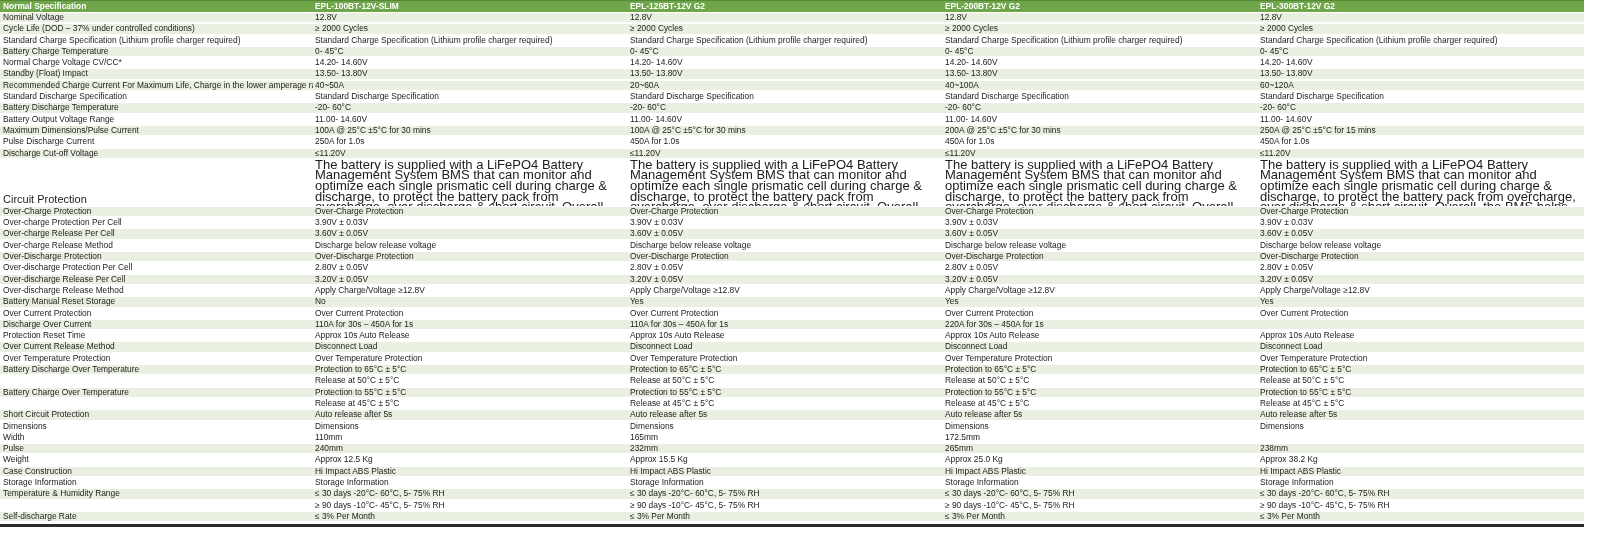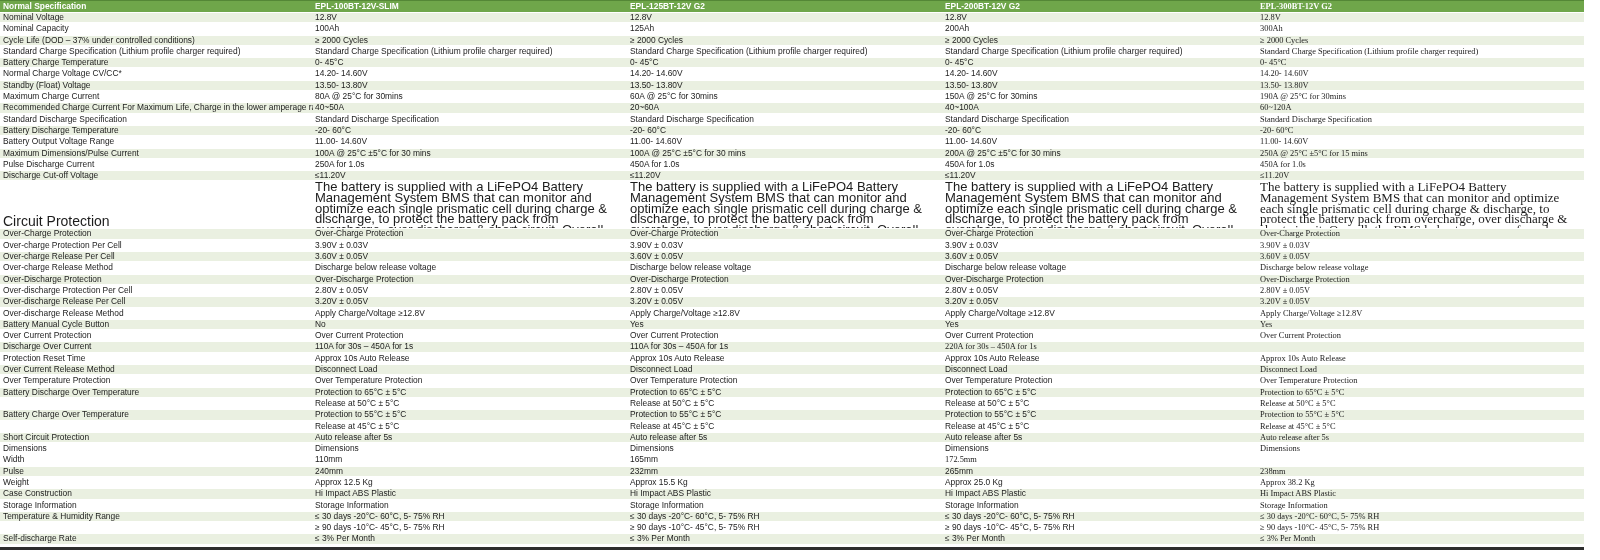--- a/index.html
+++ b/index.html
@@ -17,26 +17,26 @@
   .row.shade {
     background:var(--band-bg,#EAF0E1);
     box-shadow: inset 0 1px 0 #ffffff, inset 0 -1px 0 #ffffff;
     align-items: center;
   }
   .cell {
     flex:0 0 315px; padding-left:2px; box-sizing:border-box;
     overflow:hidden; white-space:nowrap;
   }
   .cell.label { flex:0 0 313px; padding-left:3px; }
-  .thead .cell:last-child, .row .cell:last-child { flex:1 1 auto;font-family:Liberation Serif, serif; }
+  .thead .cell:last-child, .row .cell:last-child { flex:1 1 auto; }
   .row.tall { height:47px; line-height:10.6px; }
   .row.tall .cell { white-space:normal; font-size:13px; padding-right:8px; padding-top:1px; overflow:hidden; }
   .row.tall .cell.label {
     display:flex; align-items:flex-end; padding-bottom:1px;
-    white-space:nowrap; font-size:14px; line-height:11px;
+    white-space:nowrap; font-size:11px; line-height:11px;
   }
   .filler { height:2px; background:#ffffff; }
   .bottom-strip { height:3px; background:var(--edge-dark,#2d2d2d); }
 </style>
 </head>
 <body>
 
 <div class="sheet">
   <div class="thead" id="thead">
     <div class="cell label">Normal Specification</div>
@@ -47,27 +47,20 @@
       <div class="cell">EPL-300BT-12V G2</div>
     </div>
   <div id="tbody">
       <div class="row shade">
         <div class="cell label">Nominal Voltage</div>
         <div class="cell">12.8V</div>
         <div class="cell">12.8V</div>
         <div class="cell">12.8V</div>
         <div class="cell">12.8V</div>
       </div>
-      <div class="row">
-        <div class="cell label">Nominal Capacity</div>
-        <div class="cell">100Ah</div>
-        <div class="cell">125Ah</div>
-        <div class="cell">200Ah</div>
-        <div class="cell">300Ah</div>
-      </div>
       <div class="row shade">
         <div class="cell label">Cycle Life (DOD – 37% under controlled conditions)</div>
         <div class="cell">≥ 2000 Cycles</div>
         <div class="cell">≥ 2000 Cycles</div>
         <div class="cell">≥ 2000 Cycles</div>
         <div class="cell">≥ 2000 Cycles</div>
       </div>
       <div class="row">
         <div class="cell label">Standard Charge Specification (Lithium profile charger required)</div>
         <div class="cell">Standard Charge Specification (Lithium profile charger required)</div>
@@ -83,32 +76,25 @@
         <div class="cell">0- 45°C</div>
       </div>
       <div class="row">
         <div class="cell label">Normal Charge Voltage CV/CC*</div>
         <div class="cell">14.20- 14.60V</div>
         <div class="cell">14.20- 14.60V</div>
         <div class="cell">14.20- 14.60V</div>
         <div class="cell">14.20- 14.60V</div>
       </div>
       <div class="row shade">
-        <div class="cell label">Standby (Float) Voltage</div>
+        <div class="cell label">Standby (Float) Impact</div>
         <div class="cell">13.50- 13.80V</div>
         <div class="cell">13.50- 13.80V</div>
         <div class="cell">13.50- 13.80V</div>
         <div class="cell">13.50- 13.80V</div>
-      </div>
-      <div class="row">
-        <div class="cell label">Maximum Charge Current</div>
-        <div class="cell">80A @ 25°C for 30mins</div>
-        <div class="cell">60A @ 25°C for 30mins</div>
-        <div class="cell">150A @ 25°C for 30mins</div>
-        <div class="cell">190A @ 25°C for 30mins</div>
       </div>
       <div class="row shade">
         <div class="cell label">Recommended Charge Current For Maximum Life, Charge in the lower amperage range</div>
         <div class="cell">40~50A</div>
         <div class="cell">20~60A</div>
         <div class="cell">40~100A</div>
         <div class="cell">60~120A</div>
       </div>
       <div class="row">
         <div class="cell label">Standard Discharge Specification</div>
@@ -209,21 +195,21 @@
         <div class="cell">3.20V ± 0.05V</div>
       </div>
       <div class="row">
         <div class="cell label">Over-discharge Release Method</div>
         <div class="cell">Apply Charge/Voltage ≥12.8V</div>
         <div class="cell">Apply Charge/Voltage ≥12.8V</div>
         <div class="cell">Apply Charge/Voltage ≥12.8V</div>
         <div class="cell">Apply Charge/Voltage ≥12.8V</div>
       </div>
       <div class="row shade">
-        <div class="cell label">Battery Manual Cycle Button</div>
+        <div class="cell label">Battery Manual Reset Storage</div>
         <div class="cell">No</div>
         <div class="cell">Yes</div>
         <div class="cell">Yes</div>
         <div class="cell">Yes</div>
       </div>
       <div class="row">
         <div class="cell label">Over Current Protection</div>
         <div class="cell">Over Current Protection</div>
         <div class="cell">Over Current Protection</div>
         <div class="cell">Over Current Protection</div>

